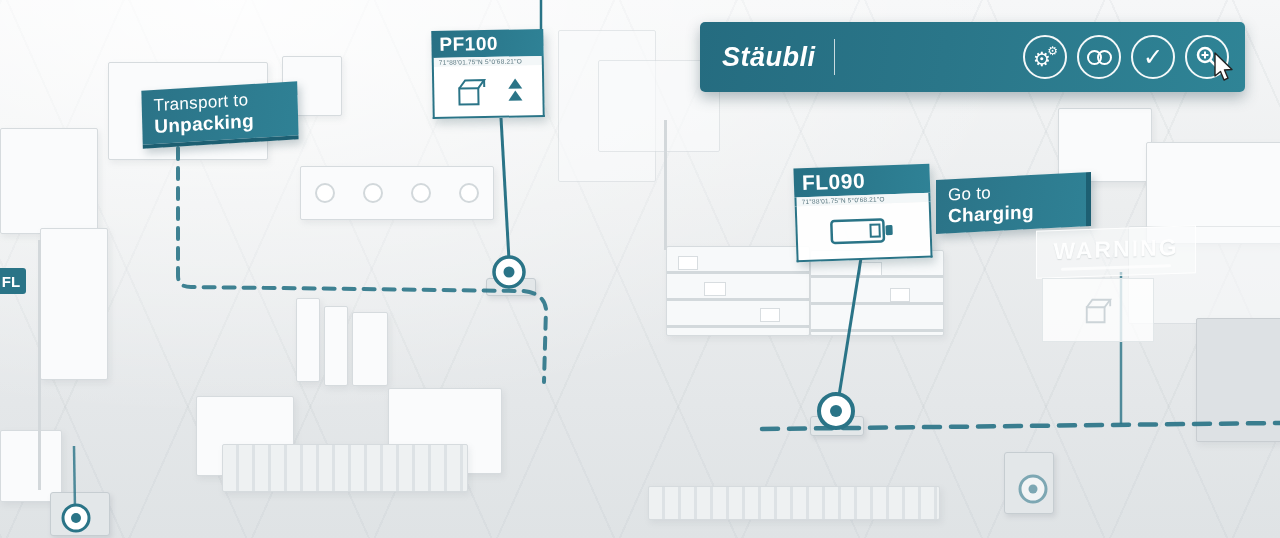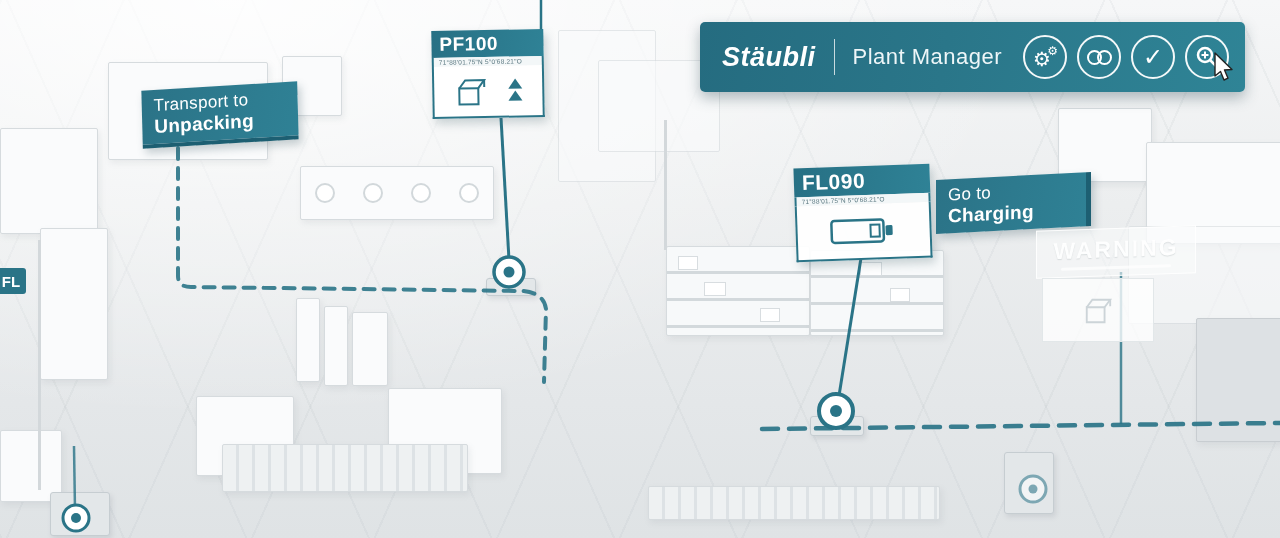--- a/index.html
+++ b/index.html
@@ -222,21 +222,20 @@
   <svg width="34" height="30" viewBox="0 0 36 32">
     <path d="M6,13 L6,29 L25,29 L25,13 Z" fill="none" stroke="#ccd4d8" stroke-width="2"></path>
     <path d="M6,13 L12,5 L31,5 L25,13" fill="none" stroke="#ccd4d8" stroke-width="2"></path>
     <path d="M31,5 L31,12" fill="none" stroke="#ccd4d8" stroke-width="2"></path>
   </svg>
 </div>
 
 <div class="topbar">
   <div class="brand">Stäubli</div>
   <div class="divider"></div>
-  <div class="app-title">Plant Manager</div>
   <div class="icon-row">
     <div class="cicon">
       <span class="gear-big">⚙</span>
       <span class="gear-small">⚙</span>
     </div>
     <div class="cicon">
       <span class="ring"></span>
       <span class="ring"></span>
     </div>
     <div class="cicon">

